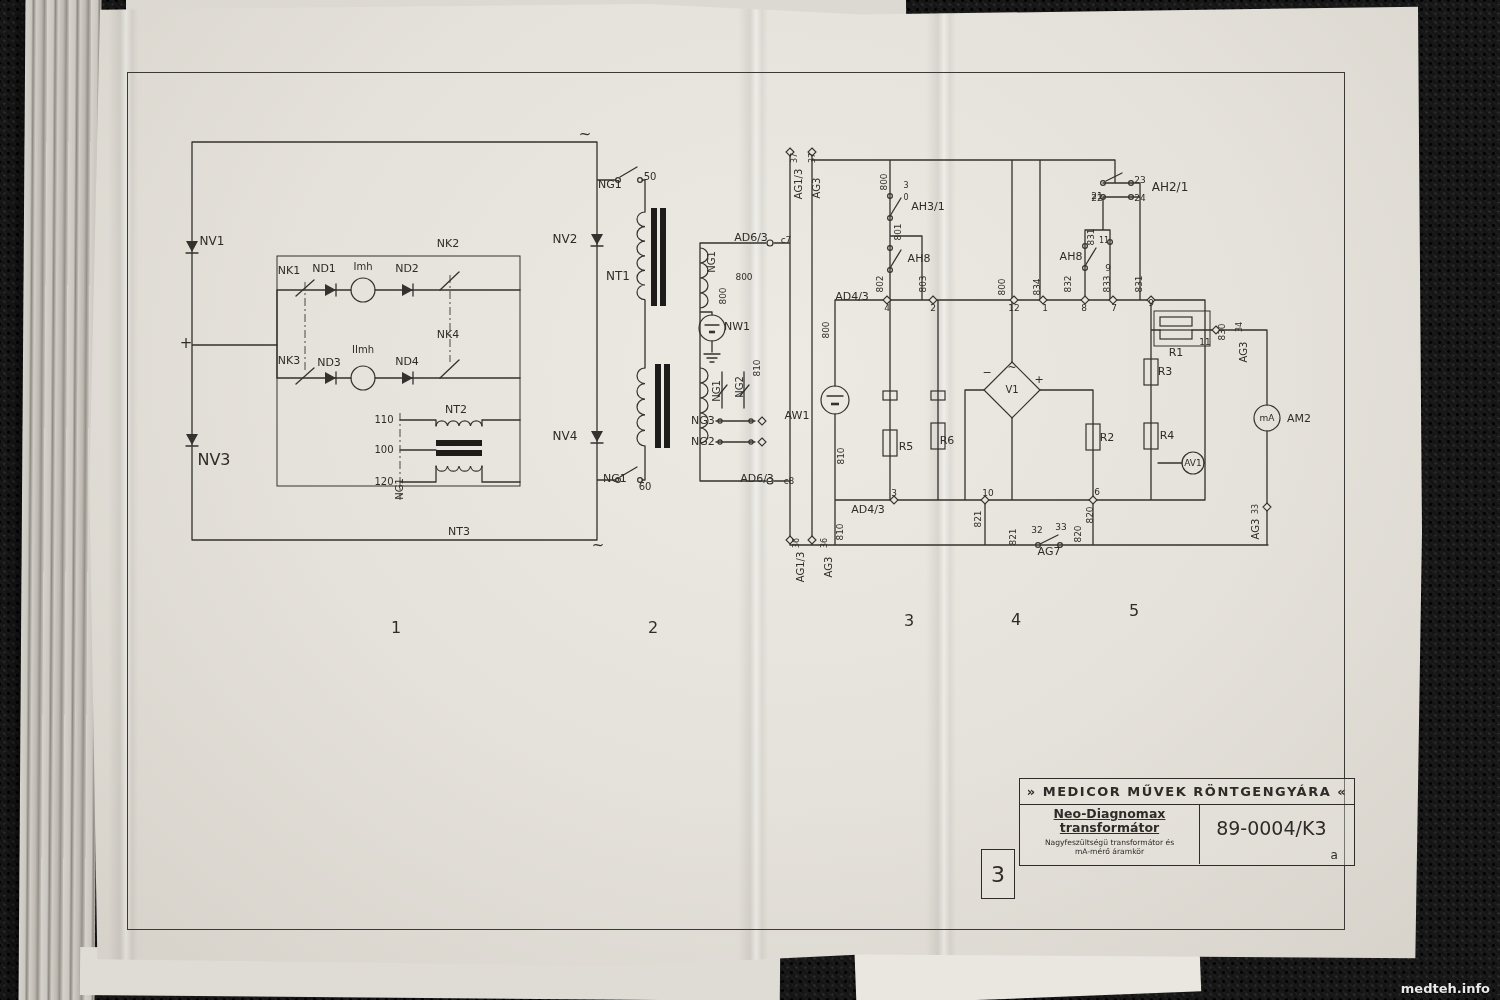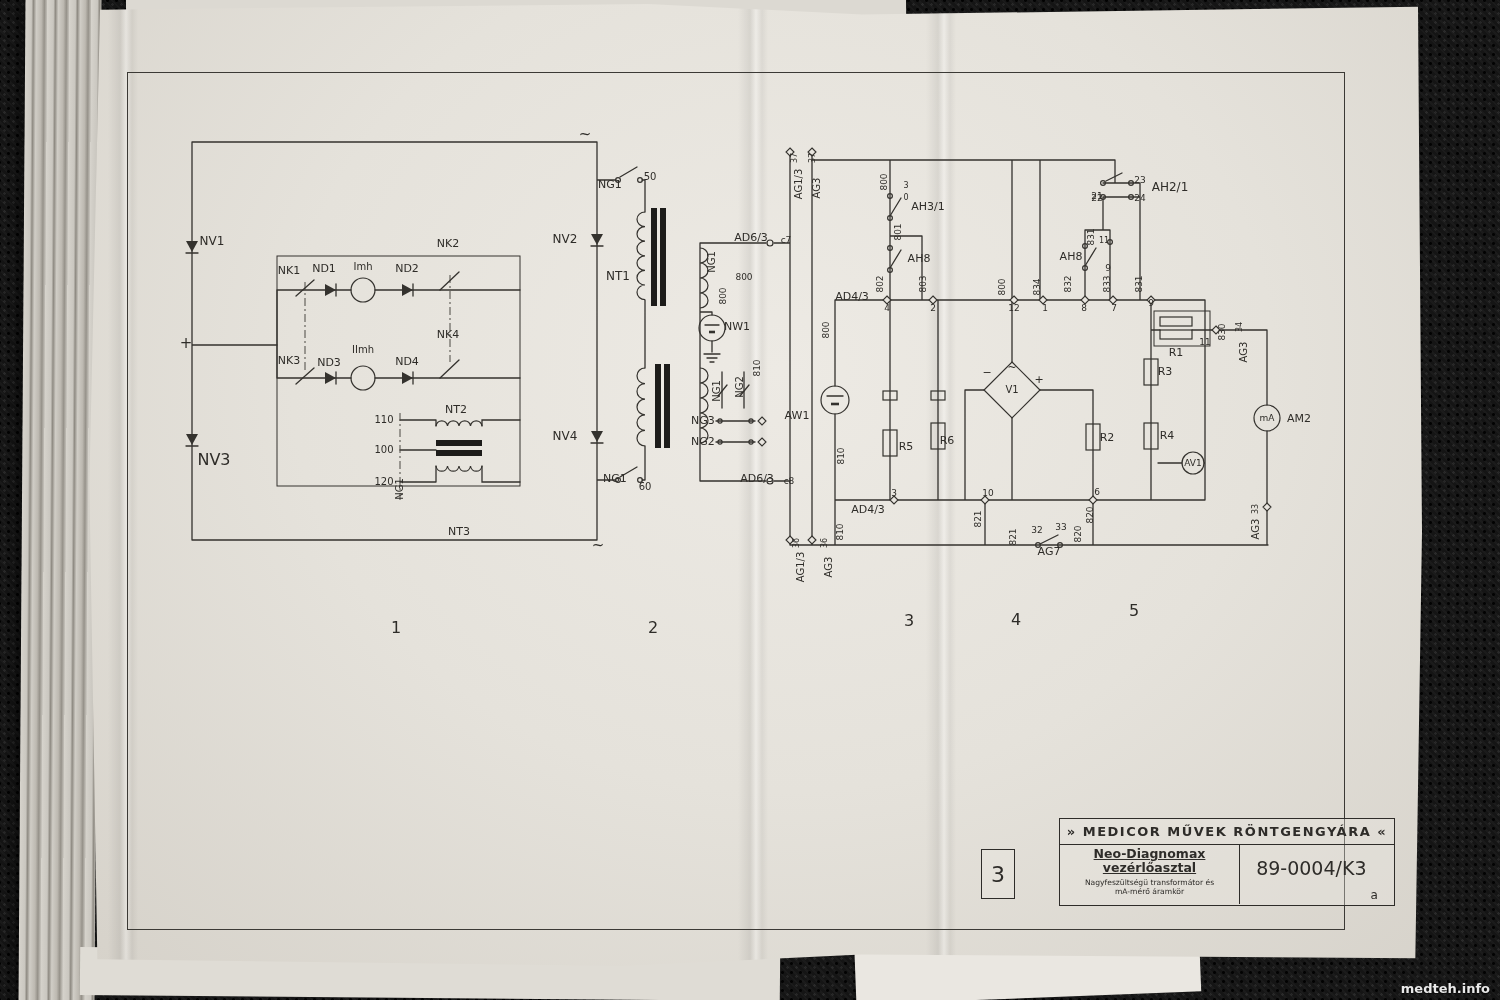--- a/index.html
+++ b/index.html
@@ -34,21 +34,21 @@
   svg .thin{fill:none;stroke:#34322e;stroke-width:1;}
   svg .dd{fill:none;stroke:#4a4843;stroke-width:1;stroke-dasharray:8 3 2 3;}
   svg .sym{fill:none;stroke:#34322e;stroke-width:1.2;}
   svg .dia{fill:#e8e5df;stroke:#34322e;stroke-width:1.1;}
   svg .blk{fill:#1d1c1a;stroke:none;}
   svg .fillsym{fill:#34322e;stroke:none;}
   svg .thick{fill:none;stroke:#34322e;stroke-width:2.6;}
   
   .tb-sheetnum{position:absolute;left:981px;top:849px;width:32px;height:48px;border:1.7px solid #2e2c29;
     display:flex;align-items:center;justify-content:center;font-size:22px;color:#2e2c29;background:rgba(235,232,226,0.4);}
-  .tb-main{position:absolute;left:1019px;top:818px;width:334px;height:86px;border:1.8px solid #2e2c29;color:#2e2c29;background:rgba(235,232,226,0.35);margin-left:40px;}
+  .tb-main{position:absolute;left:1019px;top:778px;width:334px;height:86px;border:1.8px solid #2e2c29;color:#2e2c29;background:rgba(235,232,226,0.35);}
   .tb-header{height:25px;border-bottom:1.8px solid #2e2c29;display:flex;align-items:center;justify-content:center;
     font-size:13px;font-weight:bold;letter-spacing:1.5px;}
   .tb-body{display:flex;height:59px;}
   .tb-left{width:180px;border-right:1.8px solid #2e2c29;text-align:center;padding-top:2px;box-sizing:border-box;}
   .tb-title{font-size:12.5px;font-weight:bold;text-decoration:underline;line-height:1.15;}
   .tb-sub{font-size:7.6px;margin-top:2px;line-height:1.25;}
   .tb-right{flex:1;display:flex;align-items:flex-start;justify-content:center;padding-top:12px;font-size:19px;}
   .tb-rev{font-size:12px;margin-left:4px;align-self:flex-end;padding-bottom:2px;}
   .watermark{position:absolute;right:10px;bottom:4px;color:#e9e9e9;font-weight:bold;font-size:13px;text-shadow:0 1px 2px #000;}
 </style>
@@ -343,21 +343,21 @@
       <div class="lbl" style="left: 1016px; top: 620px; font-size: 16px; transform: translate(-50%, -50%);">4</div>
       <div class="lbl" style="left: 1134px; top: 611px; font-size: 16px; transform: translate(-50%, -50%);">5</div>
     </div>
 
   <div class="tb-sheetnum">3</div>
   <div class="tb-main">
     <div class="tb-header">» MEDICOR   MŰVEK   RÖNTGENGYÁRA «</div>
     <div class="tb-body">
       <div class="tb-left">
         <div class="tb-title">Neo-Diagnomax</div>
-        <div class="tb-title">vezérlőasztal</div>
+        <div class="tb-title">transformátor</div>
         <div class="tb-sub">
           <div>Nagyfeszültségü  transformátor és</div>
           <div>mA-mérő  áramkör</div>
         </div>
       </div>
       <div class="tb-right">
         <span>89-0004/K3</span>
         <span class="tb-rev">a</span>
       </div>
     </div>

